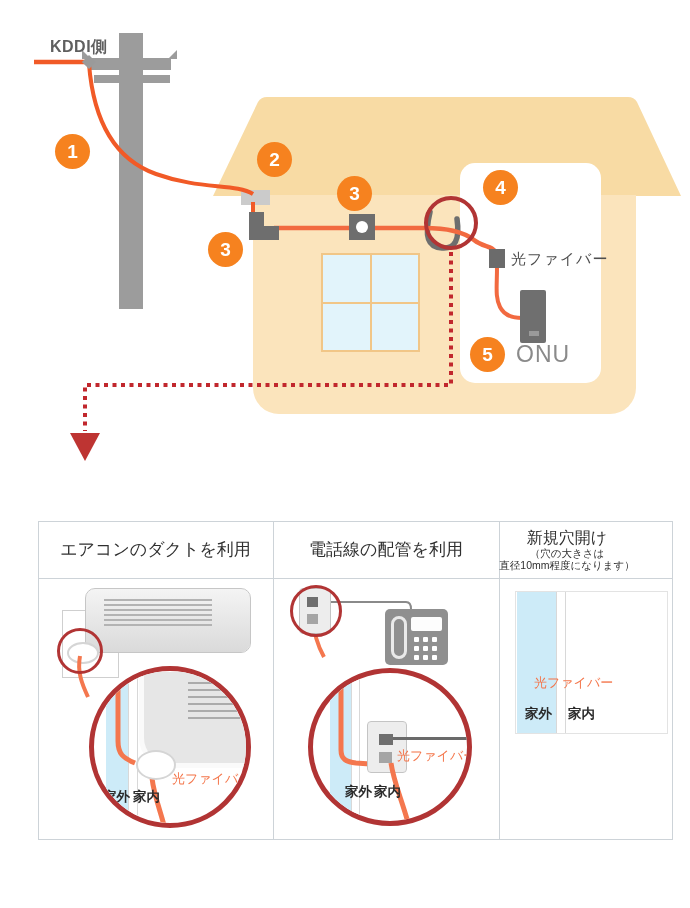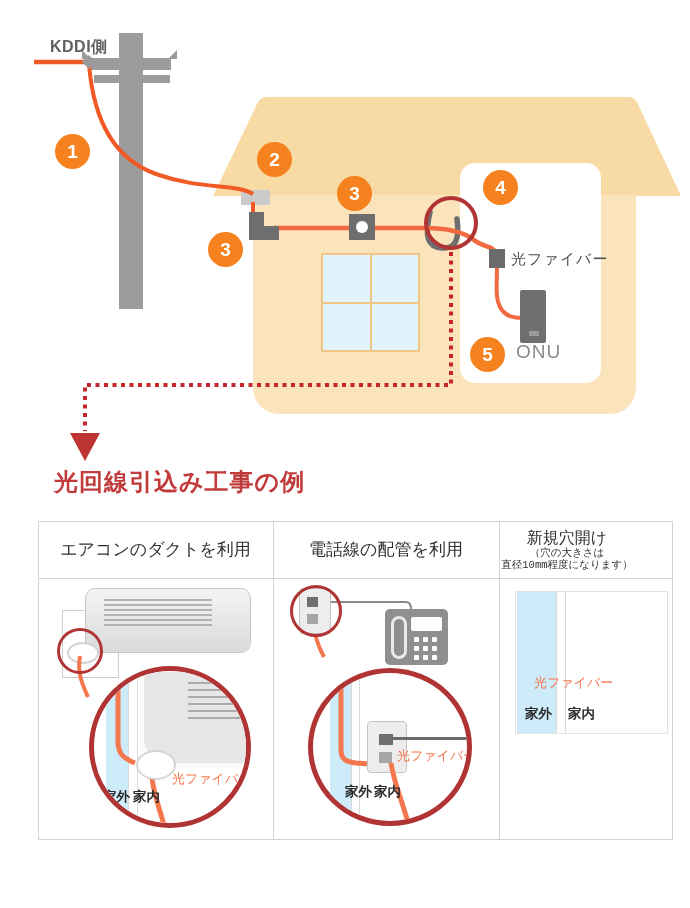--- a/index.html
+++ b/index.html
@@ -22,34 +22,34 @@
   .pane{background:#E2F4FB;}
   .fixture{left:233px;top:190px;width:29px;height:15px;background:#CBCBCB;}
   .elbow-v{left:241px;top:212px;width:15px;height:21px;background:#6E6E6E;}
   .elbow-h{left:241px;top:226px;width:30px;height:14px;background:#6E6E6E;}
   .clamp{left:341px;top:214px;width:26px;height:26px;background:#6E6E6E;}
   .clamp-dot{left:348px;top:221px;width:12px;height:12px;background:#fff;border-radius:50%;}
   .outlet-sq{left:481px;top:249px;width:16px;height:19px;background:#6B6B6B;}
   .outlet-lbl{left:503px;top:250px;font-size:15px;color:#4E4E4E;letter-spacing:1px;}
   .onu{left:512px;top:290px;width:26px;height:53px;background:#6F6F6F;border-radius:2px;}
   .onu-detail{left:521px;top:331px;width:10px;height:5px;background:#9A9A9A;}
-  .onu-lbl{left:508px;top:341px;font-size:19px;color:#8A8A8A;letter-spacing:1px;}
+  .onu-lbl{left:508px;top:341px;font-size:23px;color:#8A8A8A;letter-spacing:1px;}
   .hl-circle{left:416px;top:196px;width:54px;height:54px;border:4px solid #B13434;border-radius:50%;box-sizing:border-box;}
   .marker{width:35px;height:35px;border-radius:50%;background:#F6821F;color:#fff;font-size:19px;font-weight:bold;
           display:flex;align-items:center;justify-content:center;}
   .title{left:46px;top:466px;font-size:24px;font-weight:bold;color:#C23B3B;letter-spacing:1px;}
   
   .table{left:30px;top:521px;width:635px;height:319px;border:1px solid #CDD3D8;box-sizing:border-box;background:#fff;}
   .th-sep{left:30px;top:578px;width:635px;height:1px;background:#CDD3D8;}
   .tv1{left:265px;top:521px;width:1px;height:319px;background:#CDD3D8;}
   .tv2{left:491px;top:521px;width:1px;height:319px;background:#CDD3D8;}
   .hdr{top:521px;height:57px;display:flex;align-items:center;justify-content:center;font-size:17px;color:#2F2F2F;}
   .hdr3{top:521px;height:57px;display:flex;flex-direction:column;align-items:center;justify-content:center;color:#2F2F2F;}
   .hdr3 .main{font-size:16px;line-height:18px;}
-  .hdr3 .sub{font-size:10.5px;line-height:12px;font-family:Liberation Mono, monospace;}
+  .hdr3 .sub{font-size:10.5px;line-height:12px;}
   
   .ac-plate{left:55px;top:611px;width:55px;height:66px;background:#fff;outline:1px solid #CFCFCF;}
   .ac-unit{left:78px;top:589px;width:164px;height:63px;background:linear-gradient(#F4F4F4,#DADADA);
            border-radius:9px;outline:1px solid #C6C6C6;}
   .ac-vents{left:96px;top:599px;width:108px;height:28px;
             background:repeating-linear-gradient(180deg,#B3B3B3 0 1.5px,transparent 1.5px 5px);}
   .putty{background:#fff;border:2px solid #D5D5D5;border-radius:50%;box-sizing:border-box;}
   .sm-circle{border:3.5px solid #B13434;border-radius:50%;box-sizing:border-box;}
   .mag{border:5px solid #B13434;border-radius:50%;box-sizing:border-box;background:#fff;overflow:hidden;}
   .mag .inner-svg{position:absolute;left:-5px;top:-5px;pointer-events:none;}
@@ -118,21 +118,20 @@
   <div class="abs kddi">KDDI側</div>
   <div class="abs outlet-lbl">光ファイバー</div>
   <div class="abs onu-lbl">ONU</div>
   <div class="abs marker" style="left:47px;top:134px;">1</div>
   <div class="abs marker" style="left:249px;top:142px;">2</div>
   <div class="abs marker" style="left:200px;top:232px;">3</div>
   <div class="abs marker" style="left:329px;top:176px;">3</div>
   <div class="abs marker" style="left:475px;top:170px;">4</div>
   <div class="abs marker" style="left:462px;top:337px;">5</div>
 
-  <div class="abs title">光回線引込み工事の例</div>
 
   <div class="abs table"></div>
   <div class="abs th-sep"></div>
   <div class="abs tv1"></div>
   <div class="abs tv2"></div>
   <div class="abs hdr" style="left:30px;width:235px;">エアコンのダクトを利用</div>
   <div class="abs hdr" style="left:265px;width:226px;">電話線の配管を利用</div>
   <div class="abs hdr3" style="left:472px;width:174px;">
     <div class="main">新規穴開け</div>
     <div class="sub">（穴の大きさは</div>

